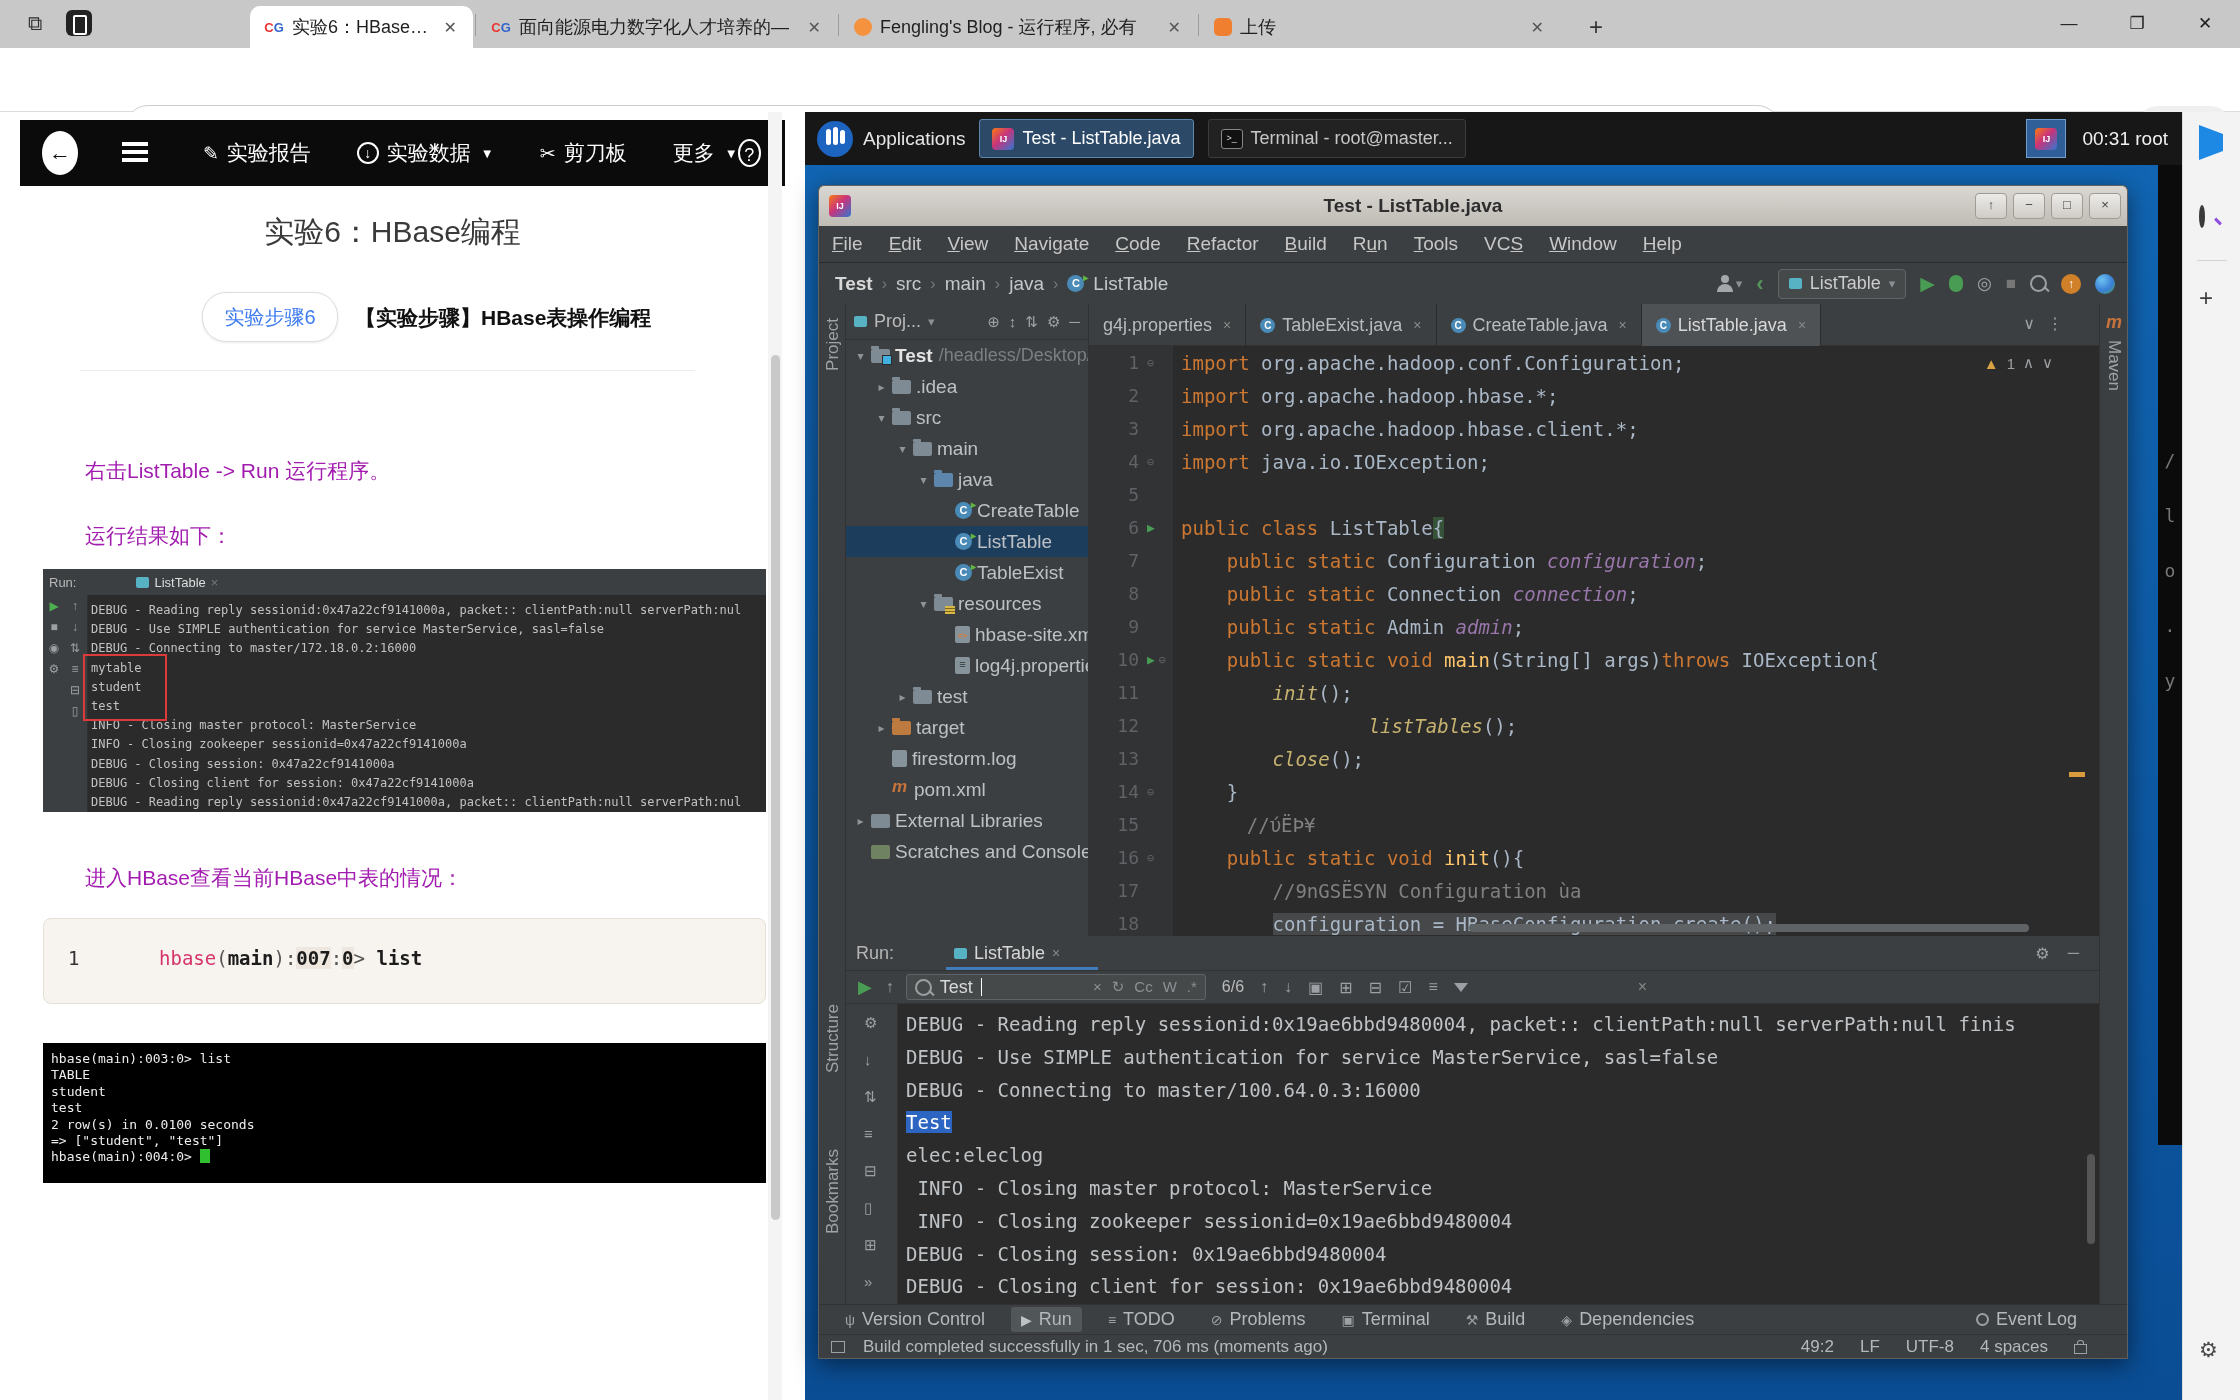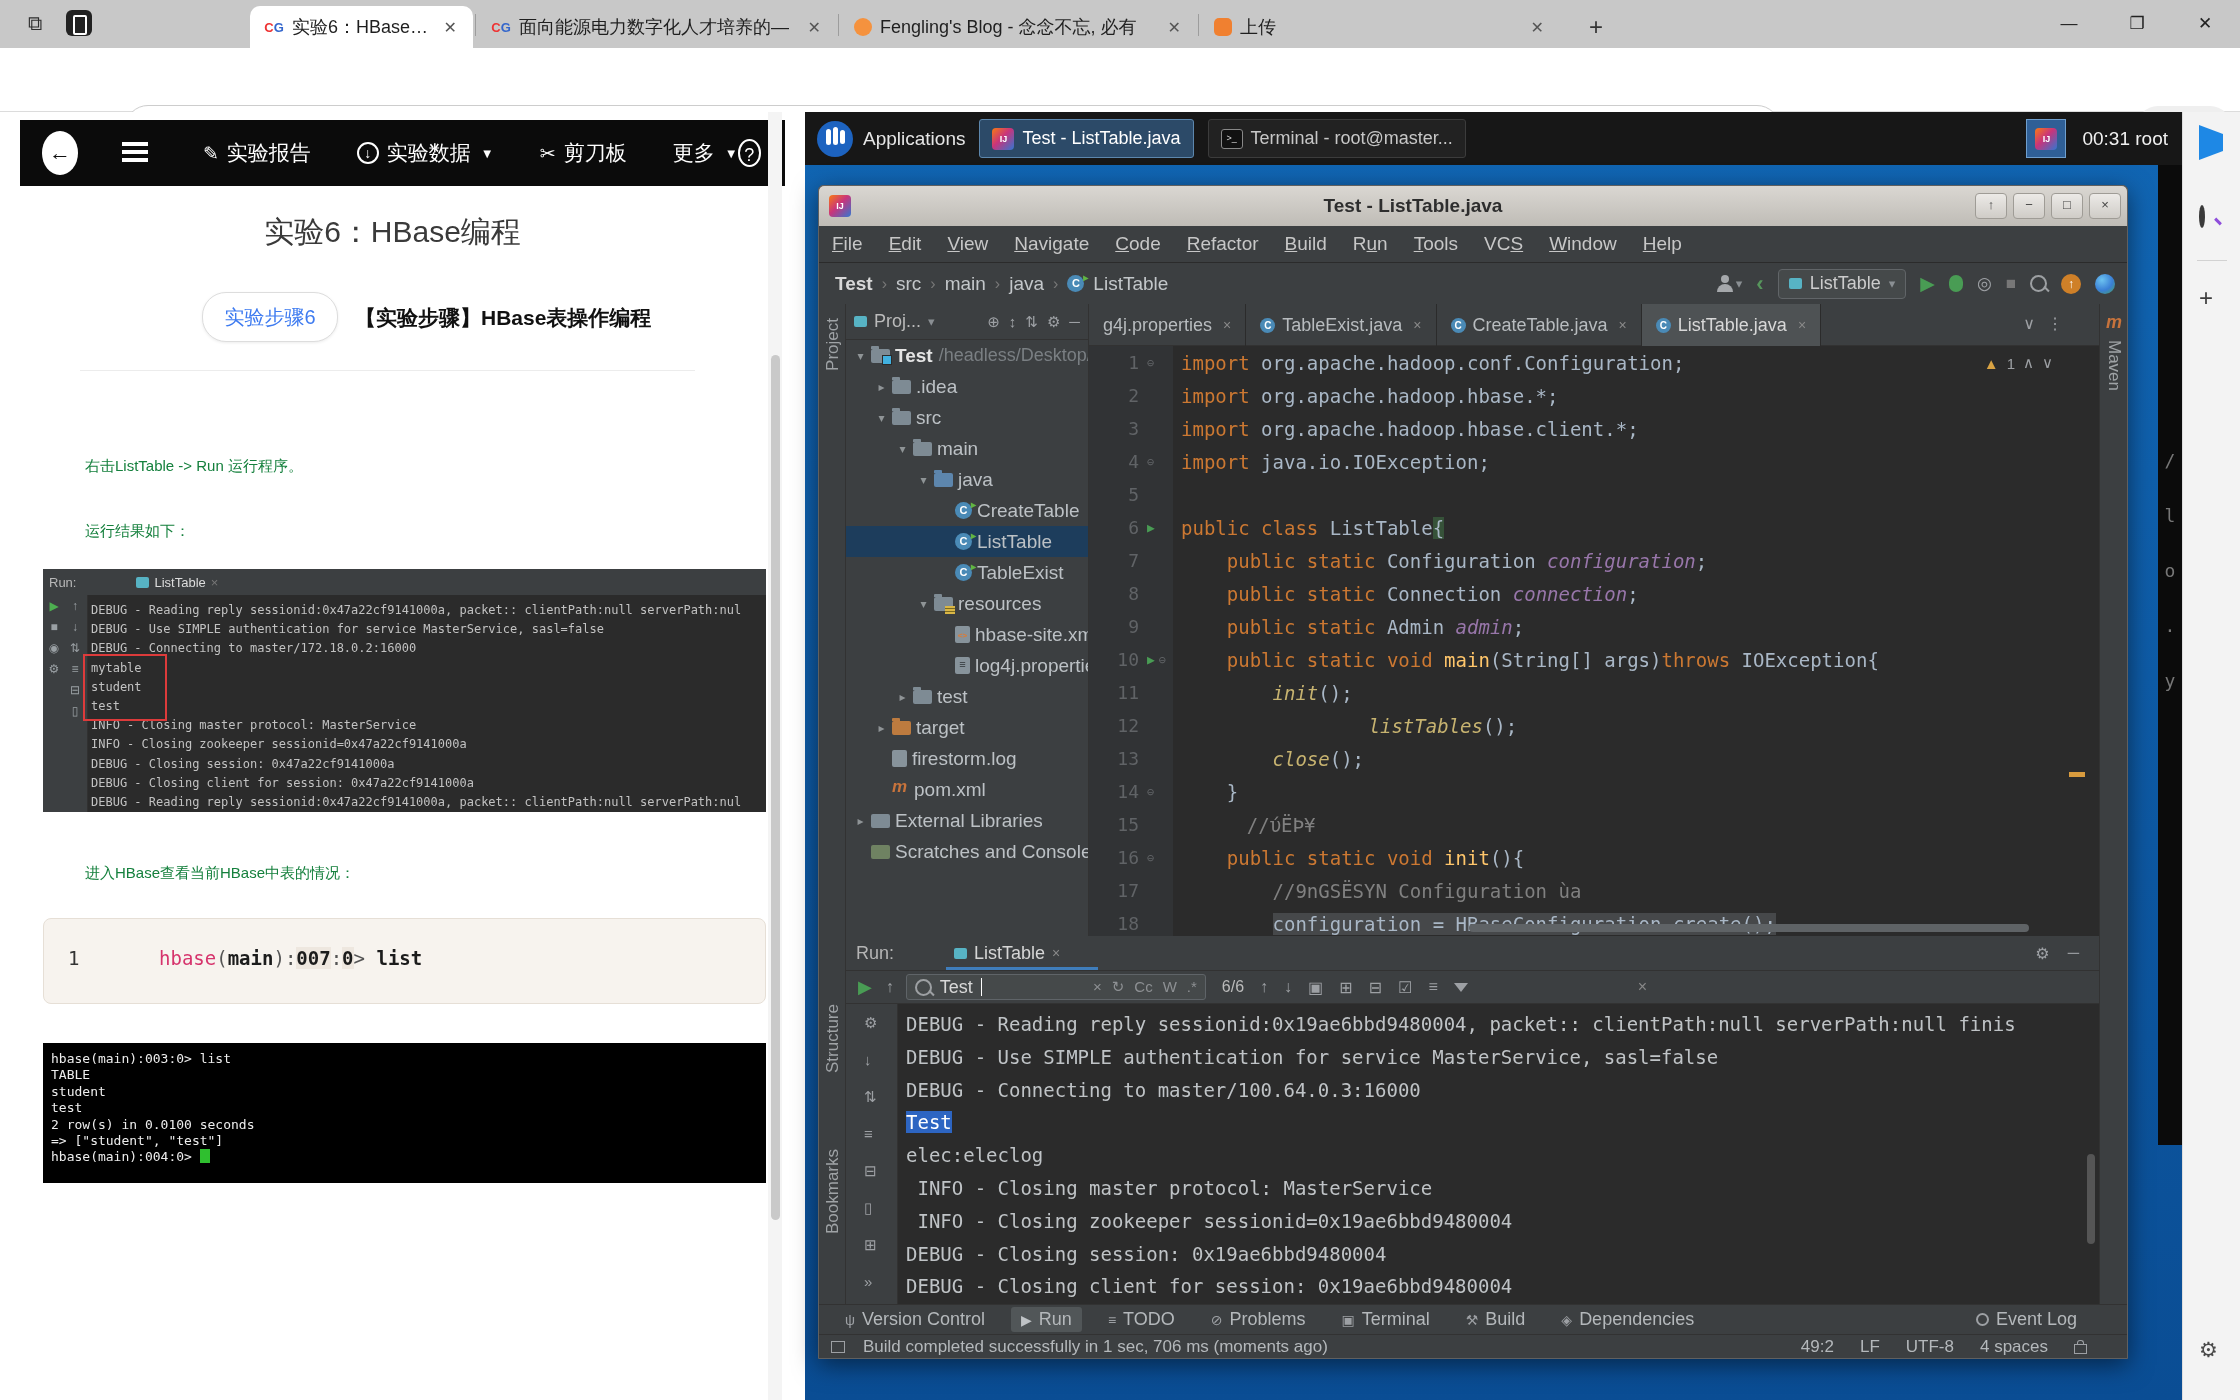--- a/index.html
+++ b/index.html
@@ -62,21 +62,21 @@
   .circdl{width:22px;height:22px;border:2px solid #fff;border-radius:50%;text-align:center;line-height:19px;
           font-size:14px;box-sizing:border-box;display:inline-block}
   #lab h1{left:0;top:100px;width:785px;text-align:center;font-size:30px;font-weight:500;color:#3a3a3a;margin:0}
   .pill{left:202px;top:180px;width:134px;height:48px;border:1px solid #ddd;border-radius:24px;background:#fff;
         color:#3e7bf0;font-size:20px;text-align:center;line-height:48px;box-shadow:0 1px 3px rgba(0,0,0,.08)}
   .stepcap{left:355px;top:192px;font-size:21px;font-weight:bold;color:#111}
   .hr{left:80px;top:258px;width:615px;height:1px;background:#ececec}
   .headclip{left:25px;top:268px;width:620px;height:40px;overflow:hidden}
   .headclip .anch{color:#3b82f6;font-size:22px;vertical-align:6px;margin-right:10px}
   .headclip .h2big{font-size:34px;font-weight:bold;color:#222;display:inline-block;margin-top:-15px}
-  .zh{font-size:15px;color:#15803d}
+  .zh{font-size:21px;color:#a21caf}
 
   
   #shot1{left:43px;top:457px;width:723px;height:243px;background:#2b2b2b;overflow:hidden}
   #shot1 .hdr{position:absolute;left:0;top:0;width:723px;height:26px;background:#3c3f41;display:flex;
               align-items:center;font-size:13px;color:#b9b9b9}
   #shot1 .hdr .rt{margin-left:60px;color:#ddd;display:flex;align-items:center;gap:5px}
   #shot1 .hdr .ci{width:13px;height:11px;background:#57b3c4;border-radius:2px;display:inline-block}
   #shot1 .strip{position:absolute;left:0;top:26px;width:44px;height:217px;background:#3c3f41;border-right:1px solid #313131}
   #shot1 .strip .c1,#shot1 .strip .c2{position:absolute;top:4px;width:20px;display:flex;flex-direction:column;
         gap:7px;align-items:center;font-size:12px;color:#9aa0a4}
@@ -297,21 +297,21 @@
         <span class="fav cg">
           <span class="fc">C</span>
           <span class="fg">G</span>
         </span>
         <span class="ttl">面向能源电力数字化人才培养的—</span>
         <span class="tclose">✕</span>
       </div>
       <div class="abs tabdiv" style="left: 475px;"></div>
       <div class="abs tab" style="left: 840px; width: 357px;">
         <span class="fav blog"></span>
-        <span class="ttl">Fengling's Blog - 念念不忘, 必有</span>
+        <span class="ttl">Fengling's Blog - 运行程序, 必有</span>
         <span class="tclose">✕</span>
       </div>
       <div class="abs tabdiv" style="left: 838px;"></div>
       <div class="abs tab" style="left: 1200px; width: 360px;">
         <span class="fav upload"></span>
         <span class="ttl">上传</span>
         <span class="tclose">✕</span>
       </div>
       <div class="abs tabdiv" style="left: 1198px;"></div>
     </div>

